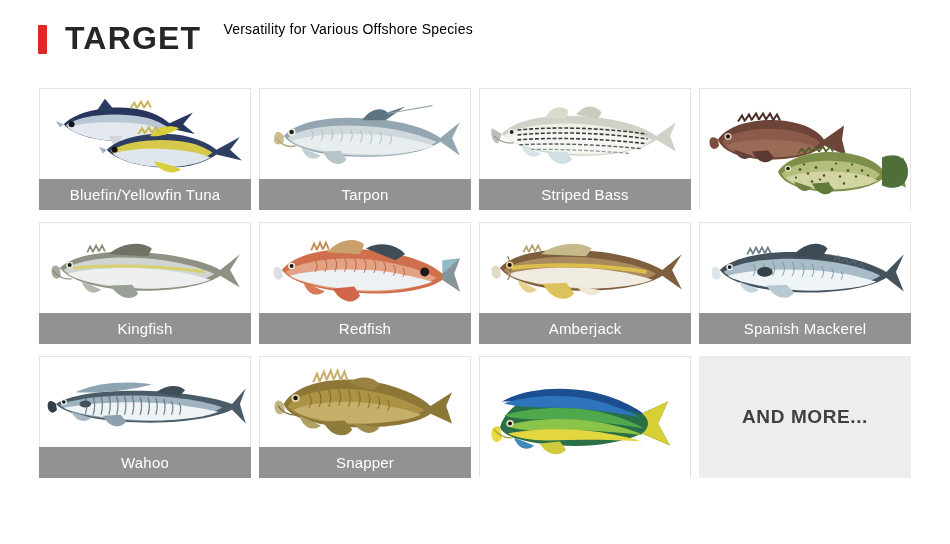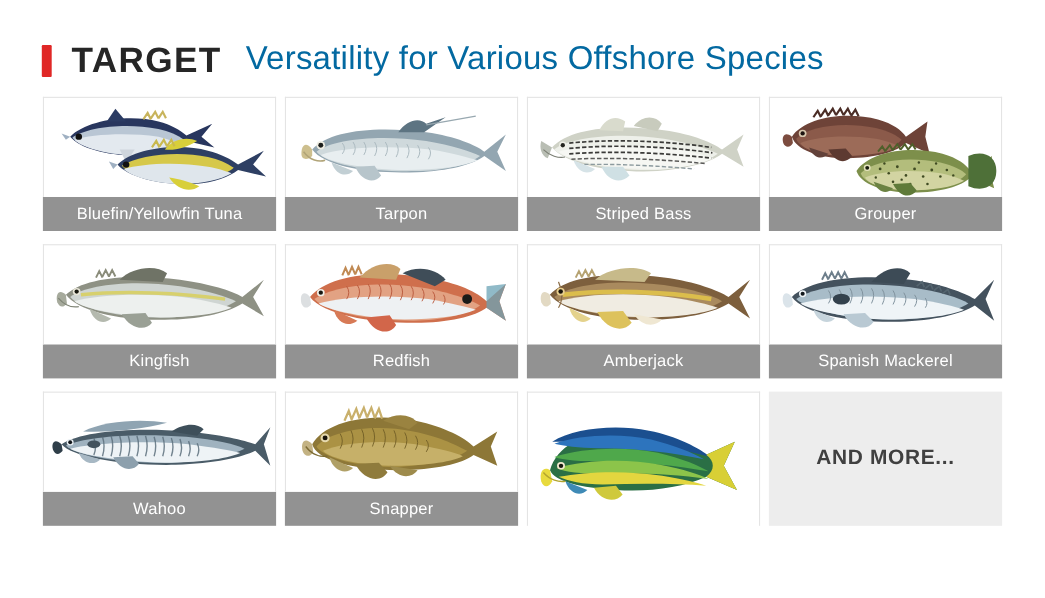--- a/index.html
+++ b/index.html
@@ -7,34 +7,34 @@
   body{
     width:950px;height:544px;
     background:#ffffff;
     font-family:"Liberation Sans",sans-serif;
     overflow:hidden;
     position:relative;
   }
 
   
   .header{
-    position:absolute; left:38px; top:38px;
-    display:flex; align-items:center;
+    position:absolute; left:38px; top:22px;
+    display:flex; align-items:flex-start;
   }
   .accent-bar{
     width:9px; height:29px; background:#e02726;
     align-self:center; margin-top:2px; border-radius:1px;
     flex:0 0 auto;
   }
   .title{
     font-size:32px; font-weight:bold; color:#262626;
     letter-spacing:1.2px; margin-left:18px; line-height:1;
   }
   .subtitle{
-    font-size:30px; color:#0369a1; margin-left:22px;
+    font-size:14px; color:#000000; margin-left:22px;
     letter-spacing:.2px; line-height:1;
   }
 
   
   .grid{
     position:absolute; left:39px; top:88px;
     width:872px;
     display:grid;
     grid-template-columns:repeat(4,212px);
     grid-template-rows:repeat(3,122px);
@@ -202,23 +202,20 @@
               <path d="M116 14 C130 8,142 14,142 28 C142 42,130 48,116 42 Z" fill="#4e7038"></path>
               <path d="M46 40 C52 52,62 54,68 46 L62 39 Z" fill="#5f7a39"></path>
               <path d="M28 38 C32 48,40 50,46 44 Z" fill="#6b8242"></path>
               <path d="M32 10 l4 -5 l3 5 M39 9 l4 -5 l3 5 M46 8 l4 -5 l3 5 M53 8 l4 -5 l3 5 M60 8 l4 -5 l3 5" stroke="#4f5f2a" stroke-width="1.8" fill="none"></path>
               <ellipse cx="22" cy="25" rx="3.2" ry="3" fill="#e4e3bd"></ellipse>
               <ellipse cx="22" cy="25" rx="1.8" ry="1.8" fill="#161a0c"></ellipse>
             </g>
           </svg>
         </div>
       </div>
-      <div class="caption">
-        <span>Grouper</span>
-      </div>
     </div>
     <div class="card">
       <div class="thumb">
         <div class="fishwrap">
           <svg viewBox="0 0 210 92" preserveAspectRatio="xMidYMid meet">
             <g transform="translate(6,14)">
               <path d="M12 32 C28 16,72 12,118 18 C146 22,166 28,176 34 L196 18 L186 34 L196 52 L176 40 C164 48,140 54,110 55 C66 57,24 48,12 32 Z" fill="#8e9184"></path>
               <path d="M16 34 C32 22,74 18,118 24 C144 28,162 34,170 38 C158 46,134 52,108 53 C66 54,26 46,16 34 Z" fill="#cfd5d2"></path>
               <path d="M20 38 C40 32,80 30,120 34 C142 37,158 41,166 44 C152 50,128 53,100 53 C64 52,28 45,20 38 Z" fill="#edf0ee"></path>
               <path d="M26 32 C66 28,118 30,160 36" stroke="#d8cf5c" stroke-width="3.2" fill="none" opacity=".85"></path>

